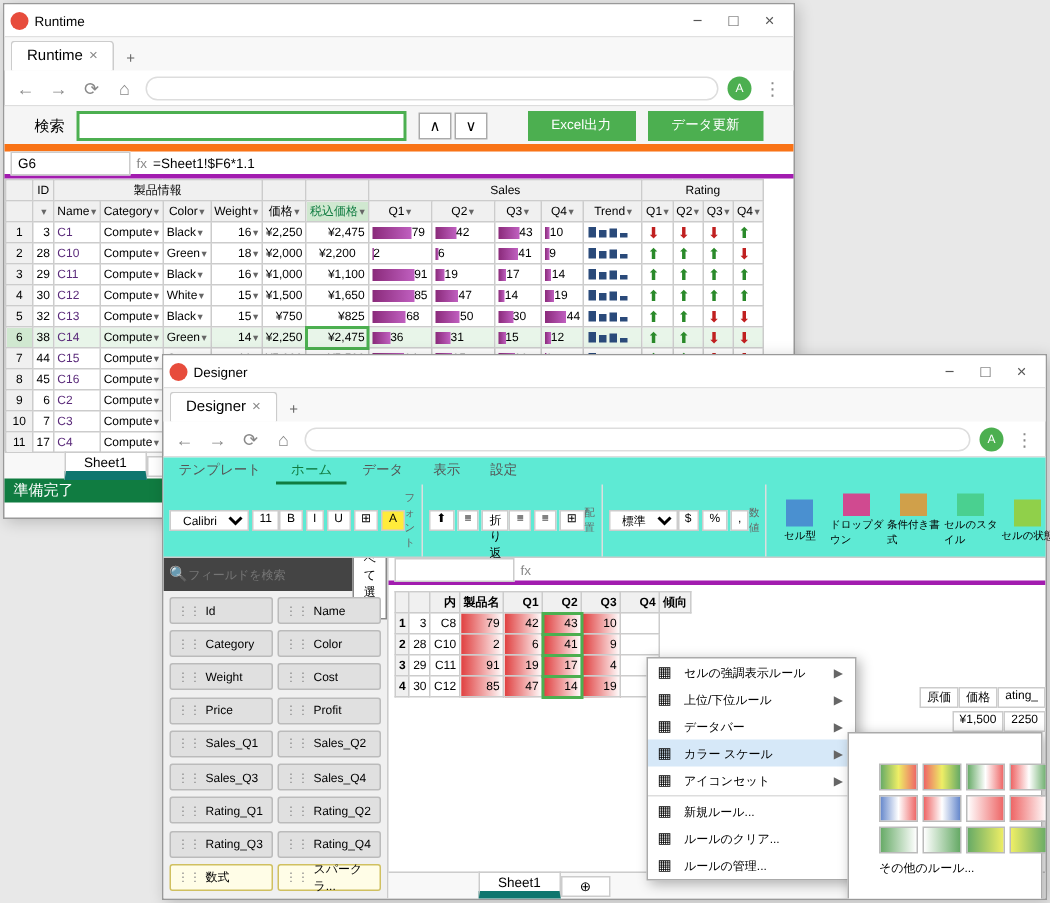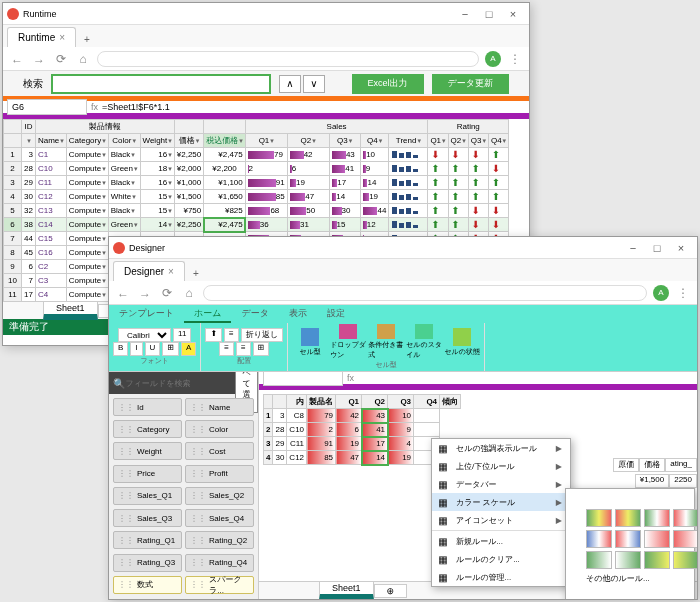--- a/index.html
+++ b/index.html
@@ -18,21 +18,21 @@
 .addtab{padding:2px 8px;color:#666}
 .addrbar{height:24px;display:flex;align-items:center;gap:6px;padding:0 6px;border-bottom:1px solid #ddd}
 .navb{width:16px;height:16px;display:flex;align-items:center;justify-content:center;color:#888;font-size:12px}
 .url{flex:1;height:16px;border:1px solid #ddd;border-radius:8px}
 .avatar{width:16px;height:16px;border-radius:50%;background:#4caf50;color:#fff;font-size:8px;display:flex;align-items:center;justify-content:center}
 .toolbar1{height:30px;display:flex;align-items:center;gap:8px;padding:0 20px;background:#f5f5f5;border-bottom:5px solid #f97316}
 .searchbox{width:220px;height:20px;border:2px solid #4caf50;background:#fff}
 .spinbtns{display:flex;gap:2px}
 .spinbtn{width:22px;height:18px;border:1px solid #aaa;background:#fff;display:flex;align-items:center;justify-content:center;font-size:10px}
 .grbtn{height:20px;padding:0 16px;background:#4caf50;color:#fff;font-size:9px;display:flex;align-items:center;border:none}
-.fxbar{height:18px;display:flex;align-items:center;border-bottom:6px solid #a21caf}
+.fxbar{height:18px;display:flex;align-items:center;border-bottom:3px solid #a21caf}
 .cellref{width:80px;height:16px;border:1px solid #ccc;padding:0 4px;font-size:9px;margin:0 4px}
 .fxlbl{color:#888;font-size:9px;margin-right:4px}
 .fxval{font-size:9px}
 .gridwrap{overflow:auto;position:relative}
 .grid{border-collapse:collapse;table-layout:fixed}
 .grid th,.grid td{border:1px solid #ccc;font-size:8px;height:14px;overflow:hidden;white-space:nowrap;text-overflow:clip;padding:0 2px}
 .grid th{background:#f0f0f0;font-weight:normal}
 .rh{width:18px;background:#f0f0f0;text-align:center}
 .ch{text-align:center}
 .grp{background:#e8e8e8;text-align:center}
@@ -49,21 +49,21 @@
 .sheettabs{height:18px;display:flex;align-items:center;border-top:1px solid #ccc;background:#f8f8f8}
 .sheettab{padding:1px 12px;border:1px solid #ccc;background:#fff;font-size:9px}
 .sheettab.active{border-bottom:6px solid #0f766e}
 .status{height:16px;background:#107c41;color:#fff;font-size:8px;padding:0 6px;display:flex;align-items:center}
 .status .sp{flex:1}
 .ribbon{background:#5eead4;border-bottom:1px solid #ccc}
 .rtabs{display:flex;height:18px}
 .rtab{padding:2px 10px;font-size:9px;color:#555}
 .rtab.active{color:#107c41;border-bottom:2px solid #107c41}
 .rbody{display:flex;height:48px}
-.rgrp{border-right:1px solid #ddd;padding:2px 4px;display:flex;flex-direction:column;align-items:center;justify-content:center}
+.rgrp{border-right:1px solid #ddd;padding:2px 4px;display:flex;flex-direction:row;align-items:center;justify-content:center}
 .rgrp .lbl{font-size:7px;color:#666}
 .rbtns{display:flex;gap:2px;align-items:center}
 .ribn{height:14px;padding:0 4px;border:1px solid #ccc;background:#fff;font-size:8px}
 .bigbtn{width:36px;height:36px;display:flex;flex-direction:column;align-items:center;justify-content:center;font-size:7px}
 .bigbtn .ic{width:18px;height:18px;margin-bottom:1px}
 .panel{width:150px;background:#f0f0f0;border-right:1px solid #ccc;display:flex;flex-direction:column}
 .psearch{height:22px;background:#444;display:flex;align-items:center;padding:0 4px}
 .psearch input{flex:1;background:#444;border:none;color:#ccc;font-size:8px}
 .psearch .sbtn{background:#fff;color:#000;font-size:8px;padding:1px 6px;border:1px solid #888}
 .pbody{flex:1;overflow:auto;padding:4px;display:grid;grid-template-columns:1fr 1fr;gap:3px}
@@ -493,20 +493,31 @@
             <span class="ribn">⬆</span>
             <span class="ribn">≡</span>
             <span class="ribn">折り返し</span>
           </div>
     <div class="rbtns">
             <span class="ribn">≡</span>
             <span class="ribn">≡</span>
             <span class="ribn">⊞</span>
           </div>
     <span class="lbl">配置</span>
+   </div>
+   <div class="rgrp">
+    <div class="rbtns">
+            <select class="ribn"><option>標準</option></select>
+          </div>
+    <div class="rbtns">
+            <span class="ribn">$</span>
+            <span class="ribn">%</span>
+            <span class="ribn">,</span>
+          </div>
+    <span class="lbl">数値</span>
    </div>
    <div class="rgrp">
           <div class="rbtns" id="bigbtns">
             <div class="bigbtn"><div class="ic" style="background:#4a90d0"></div>セル型</div>
             <div class="bigbtn"><div class="ic" style="background:#d04a90"></div>ドロップダウン</div>
             <div class="bigbtn"><div class="ic" style="background:#d0a04a"></div>条件付き書式</div>
             <div class="bigbtn"><div class="ic" style="background:#4ad090"></div>セルのスタイル</div>
             <div class="bigbtn"><div class="ic" style="background:#90d04a"></div>セルの状態</div>
           </div>
           <span class="lbl">セル型</span>

